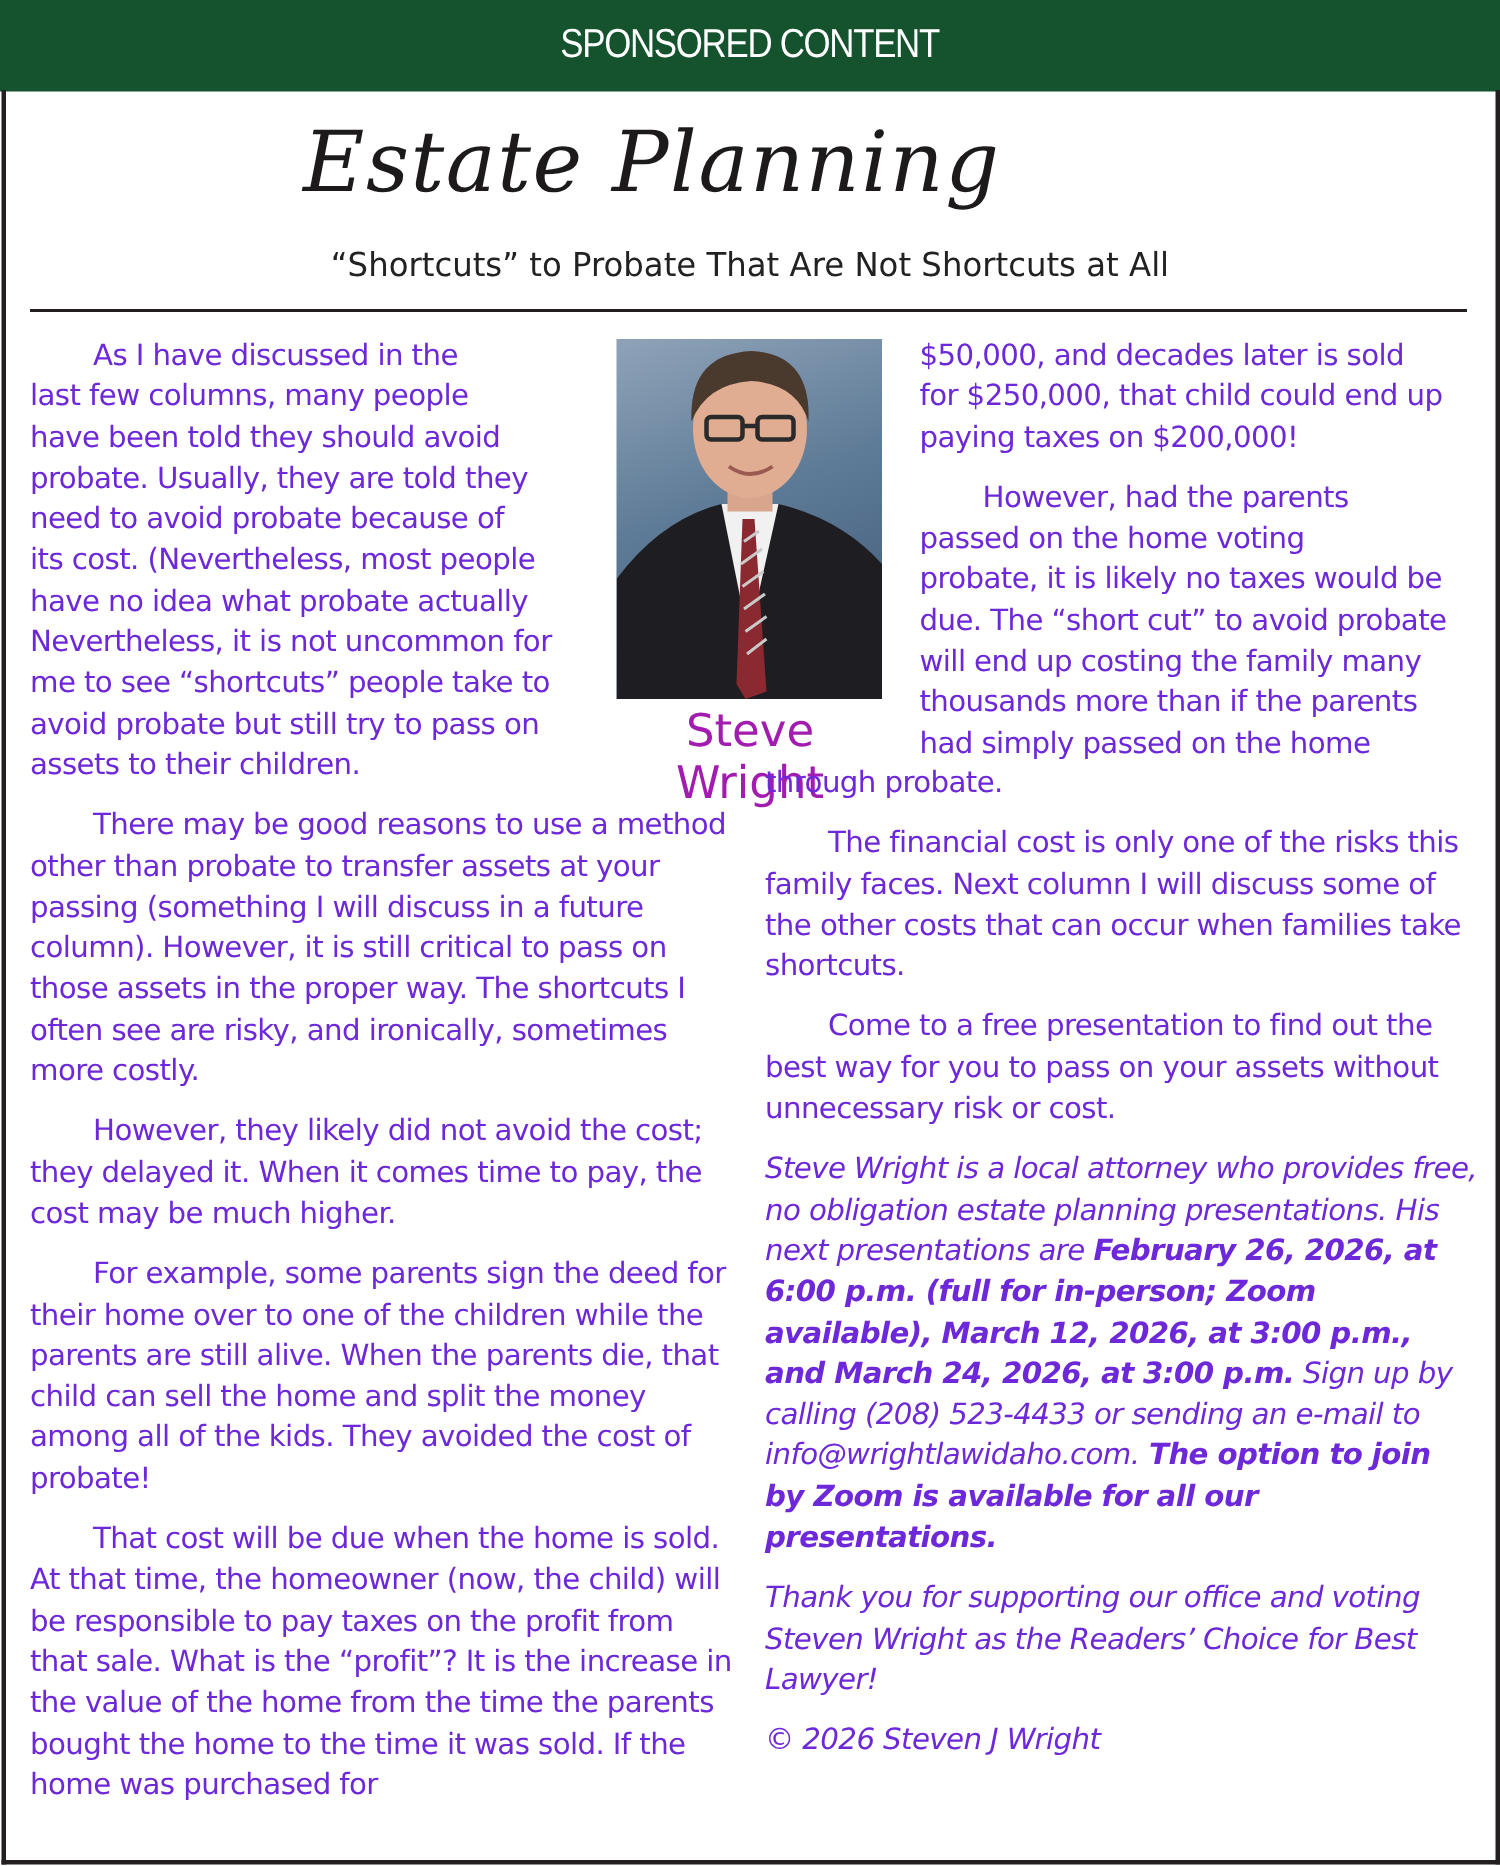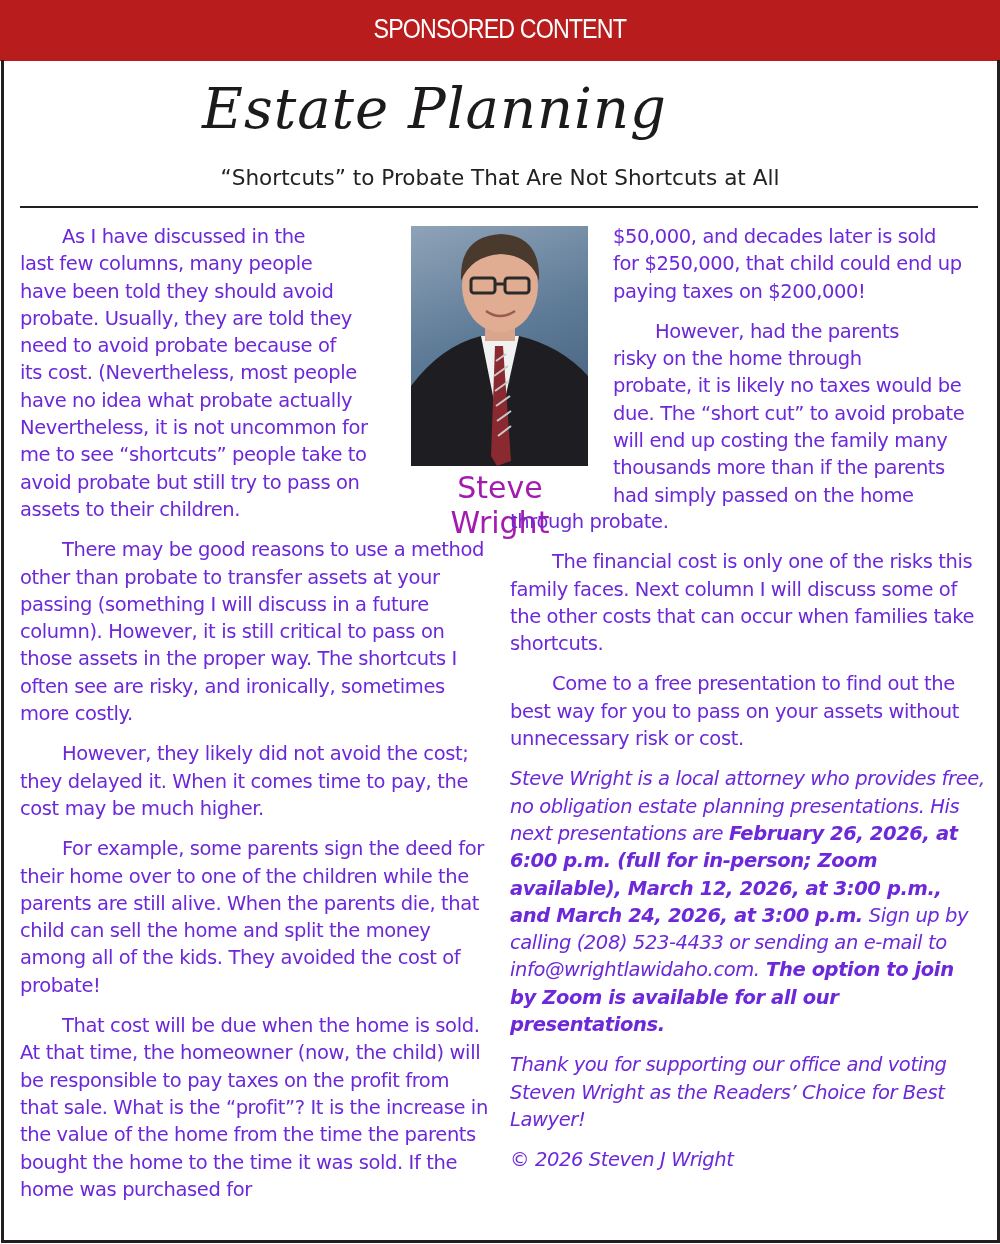--- a/index.html
+++ b/index.html
@@ -1,17 +1,17 @@
 <!DOCTYPE html>
 <html><head>
 <meta charset="utf-8">
 <style>
   html, body { margin: 0; padding: 0; background: #ffffff; }
   body { width: 1000px; height: 1244px; position: relative; overflow: hidden; font-family: "DejaVu Sans", sans-serif; color: #1f1d1d; }
-  .banner { position: absolute; left: 0; top: 0; width: 1000px; height: 61px; background: #b91c1c; color: #fff; text-align: center; }
+  .banner { position: absolute; left: 0; top: 0; width: 1000px; height: 61px; background: #14532d; color: #fff; text-align: center; }
   .banner span { display: inline-block; margin-top: 14px; font-size: 27px; letter-spacing: -1px; font-family: "Liberation Sans Narrow", "Liberation Sans", sans-serif; transform: scaleX(0.86); }
   .frame { position: absolute; left: 1px; top: 60px; width: 993px; height: 1180px; border-left: 3px solid #231f20; border-right: 3px solid #231f20; border-bottom: 3px solid #231f20; }
   .title { position: absolute; left: 0; top: 76px; width: 869px; text-align: center; font-family: "DejaVu Serif", serif; font-style: italic; font-size: 56px; letter-spacing: 1px; color: #1c1a1a; }
   .subtitle { position: absolute; left: 0; top: 165px; width: 1000px; text-align: center; font-size: 22px; color: #222; transform: scaleX(0.98); }
   .rule { position: absolute; left: 20px; top: 206px; width: 958px; height: 2px; background: #231f20; }
   .col { position: absolute; font-size: 19.5px; line-height: 27.3px; letter-spacing: -0.4px; color: #6d28d9; }
   .col p { margin: 0 0 13px 0; }
   .ind { text-indent: 42px; }
   .photo { position: absolute; left: 411px; top: 226px; width: 177px; height: 240px; background: linear-gradient(160deg, #8fa3b8 0%, #5d7a96 45%, #3b5572 100%); overflow: hidden; }
   .caption { position: absolute; left: 408px; top: 470px; width: 184px; text-align: center; font-size: 30px; color: #a21caf; }
@@ -68,21 +68,21 @@
 <div class="caption">Steve Wright</div>
 
 <div class="col" style="left:613px; top:223px; width:370px;">
   <p>
     <span style="display:block">$50,000, and decades later is sold</span>
     <span style="display:block">for $250,000, that child could end up</span>
     <span style="display:block">paying taxes on $200,000!</span>
   </p>
   <p>
     <span style="display:block;text-indent:42px;">However, had the parents</span>
-    <span style="display:block">risky on the home through</span>
+    <span style="display:block">passed on the home voting</span>
     <span style="display:block">probate, it is likely no taxes would be</span>
     <span style="display:block">due. The “short cut” to avoid probate</span>
     <span style="display:block">will end up costing the family many</span>
     <span style="display:block">thousands more than if the parents</span>
     <span style="display:block">had simply passed on the home</span>
   </p>
 </div>
 
 <div class="col" style="left:510px; top:508px; width:475px;">
   <p>through probate.</p>

